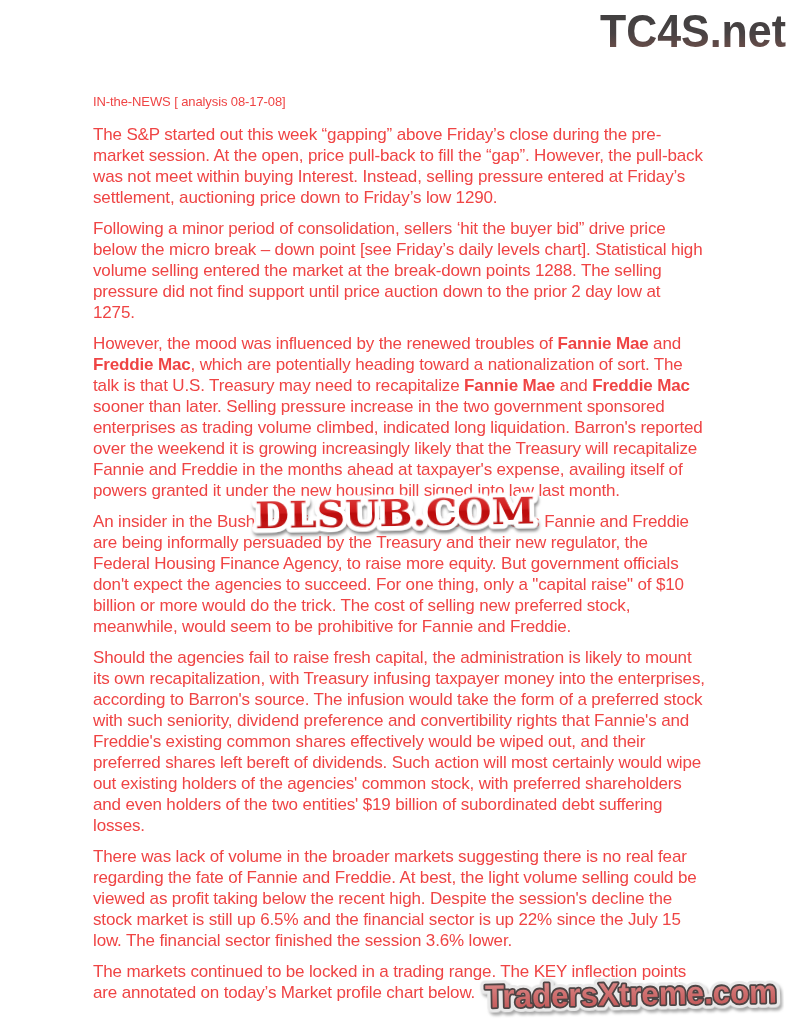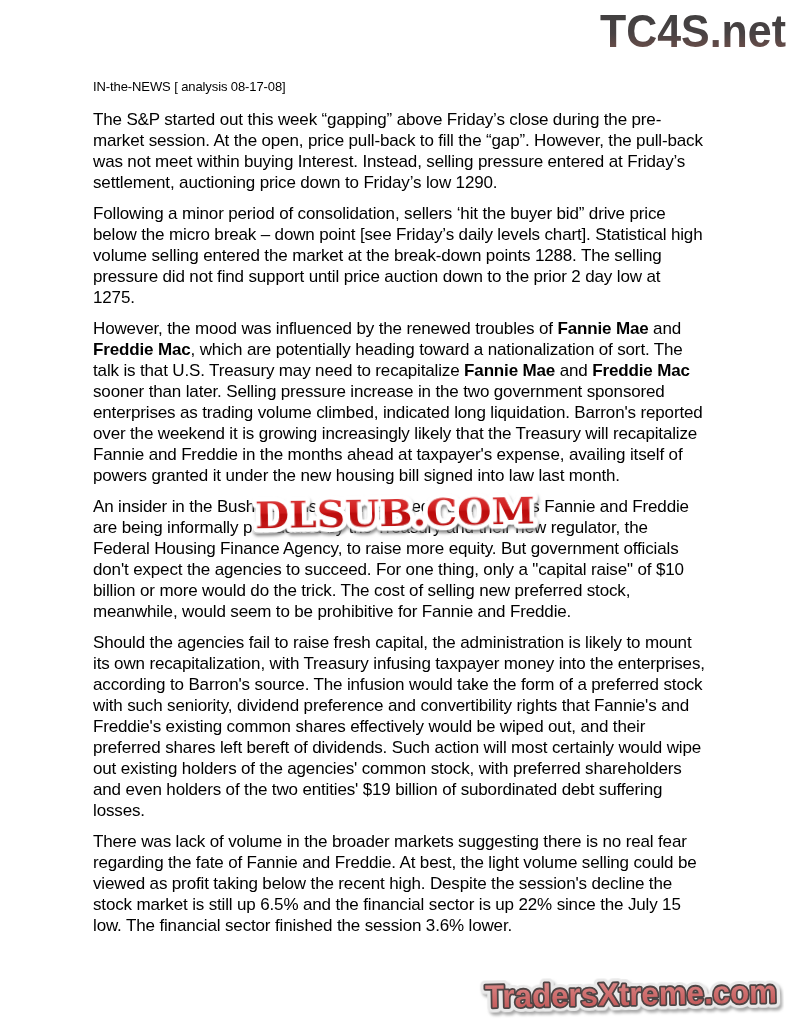--- a/index.html
+++ b/index.html
@@ -8,23 +8,23 @@
     width: 791px;
     height: 1024px;
     background: #ffffff;
     overflow: hidden;
     font-family: "Liberation Sans", sans-serif;
     text-decoration: underline;
   }
   .content {
     position: absolute;
     left: 93px;
-    top: 79px;
+    top: 94px;
     width: 612px;
-    color: #000000;
+    color: #ef4444;
   }
   .heading {
     font-size: 13px;
     font-weight: 400;
     letter-spacing: -0.1px;
     margin: 0 0 15px 0;
   }
   .paras p {
     font-size: 17px;
     line-height: 21px;
@@ -77,20 +77,21 @@
 
   <div class="content">
     <h1 class="heading">IN-the-NEWS [ analysis 08-17-08]</h1>
     <div class="paras">
         <p><span>The S&amp;P started out this week “gapping” above Friday’s close during the pre-market session. At the open, price pull-back to fill the “gap”. However, the pull-back was not meet within buying Interest. Instead, selling pressure entered at Friday’s settlement, auctioning price down to Friday’s low 1290.</span></p>
         <p><span>Following a minor period of consolidation, sellers ‘hit the buyer bid” drive price below the micro break – down point [see Friday’s daily levels chart]. Statistical high volume selling entered the market at the break-down points 1288. The selling pressure did not find support until price auction down to the prior 2 day low at 1275.</span></p>
         <p><span>However, the mood was influenced by the renewed troubles of </span><b>Fannie Mae</b><span> and </span><b>Freddie Mac</b><span>, which are potentially heading toward a nationalization of sort. The talk is that U.S. Treasury may need to recapitalize </span><b>Fannie Mae</b><span> and </span><b>Freddie Mac</b><span> sooner than later. Selling pressure increase in the two government sponsored enterprises as trading volume climbed, indicated long liquidation. Barron's reported over the weekend it is growing increasingly likely that the Treasury will recapitalize Fannie and Freddie in the months ahead at taxpayer's expense, availing itself of powers granted it under the new housing bill signed into law last month.</span></p>
         <p><span>An insider in the Bush administration reportedly told Barron's Fannie and Freddie are being informally persuaded by the Treasury and their new regulator, the Federal Housing Finance Agency, to raise more equity. But government officials don't expect the agencies to succeed. For one thing, only a "capital raise" of $10 billion or more would do the trick. The cost of selling new preferred stock, meanwhile, would seem to be prohibitive for Fannie and Freddie.</span></p>
         <p><span>Should the agencies fail to raise fresh capital, the administration is likely to mount its own recapitalization, with Treasury infusing taxpayer money into the enterprises, according to Barron's source. The infusion would take the form of a preferred stock with such seniority, dividend preference and convertibility rights that Fannie's and Freddie's existing common shares effectively would be wiped out, and their preferred shares left bereft of dividends. Such action will most certainly would wipe out existing holders of the agencies' common stock, with preferred shareholders and even holders of the two entities' $19 billion of subordinated debt suffering losses.</span></p>
         <p><span>There was lack of volume in the broader markets suggesting there is no real fear regarding the fate of Fannie and Freddie.  At best, the light volume selling could be viewed as profit taking below the recent high. Despite the session's decline the stock market is still up 6.5% and the financial sector is up 22% since the July 15 low. The financial sector finished the session 3.6% lower.</span></p>
+        <p><span>The markets continued to be locked in a trading range. The KEY inflection points are annotated on today’s Market profile chart below.</span></p>
       </div>
   </div>
 
   <div class="wm-middle">
     <svg width="300" height="58" viewBox="0 0 300 58" xmlns="http://www.w3.org/2000/svg">
       <defs>
         <linearGradient id="gradRed" x1="0" y1="0" x2="0" y2="1">
           <stop offset="0" stop-color="#e04444"></stop>
           <stop offset="0.45" stop-color="#d01c1c"></stop>
           <stop offset="0.5" stop-color="#bd1010"></stop>

